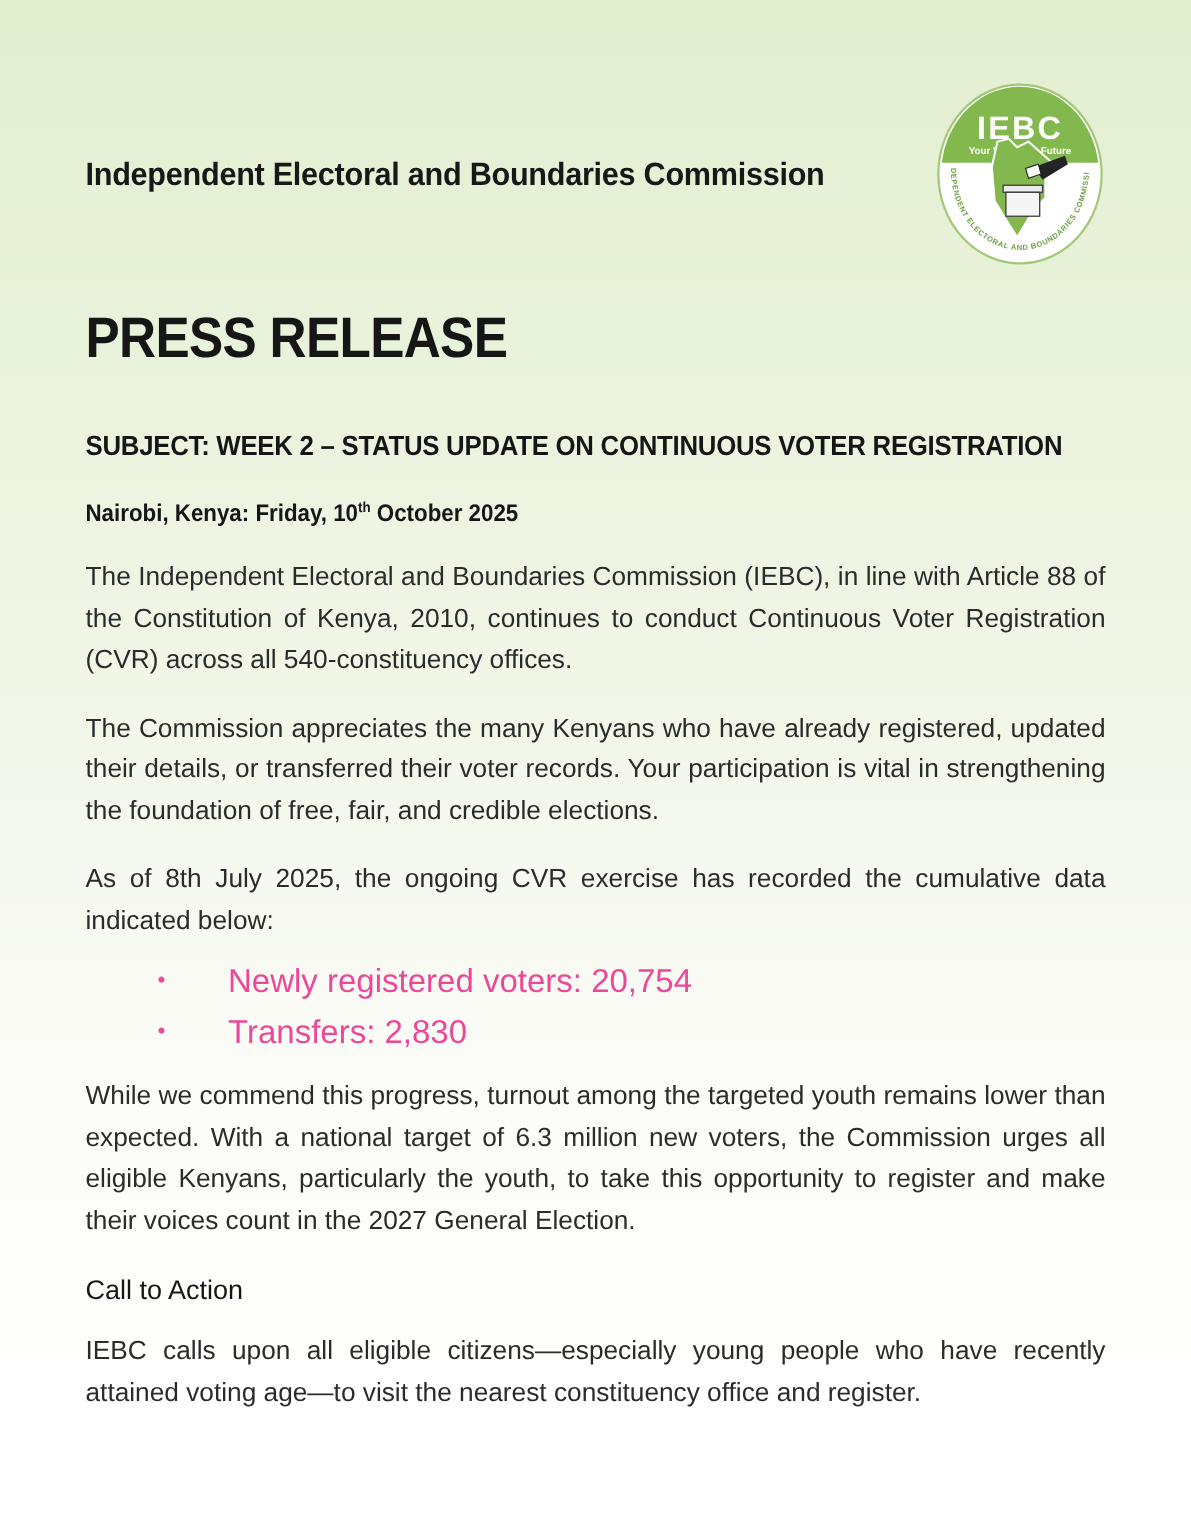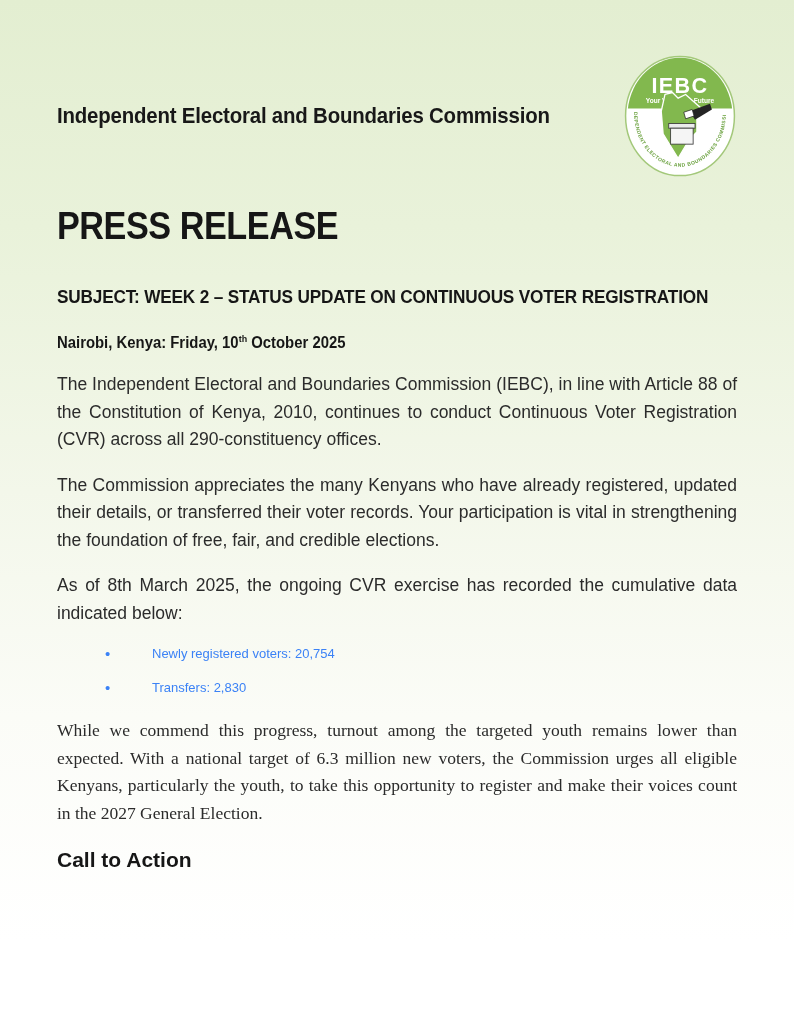--- a/index.html
+++ b/index.html
@@ -64,48 +64,48 @@
   }
   .dateline sup { font-size: 60%; vertical-align: super; margin-top: 12px; }
 
   .body-par {
     margin: 18px 0 0 0;
     font-size: 17.5px;
     line-height: 27.5px;
     text-align: justify;
     color: #2b2b2b;
   }
-  .body-par.tight { margin-top: 16px; font-family: Liberation Serif, serif; }
+  .body-par.tight { margin-top: 16px; }
 
   .stats {
     list-style: none;
     margin: 14px 0 0 0;
     padding: 0;
-    font-size: 13px;
-    color: #3b82f6;
+    font-size: 22px;
+    color: #ec4899;
   }
   .stats li {
     position: relative;
     padding-left: 95px;
     line-height: 26px;
   }
   .stats li + li { margin-top: 8px; }
   .stats li::before {
     content: "\2022";
     position: absolute;
     left: 48px;
     top: 0;
     font-size: 15px;
   }
 
   .cta-heading {
     margin: 22px 0 0 0;
-    font-size: 21px;
+    font-size: 18px;
     line-height: 22px;
-    font-weight: bold;
+    font-weight: normal;
     color: #161616;
     white-space: nowrap;
   }
 </style>
 </head>
 <body>
 
 <div class="page">
 
   <header class="masthead">
@@ -135,29 +135,30 @@
       </svg>
     </div>
   </header>
 
   <h2 class="title">PRESS RELEASE</h2>
 
   <h3 class="subject condensed">SUBJECT: WEEK 2 – STATUS UPDATE ON CONTINUOUS VOTER REGISTRATION</h3>
 
   <p class="dateline condensed"><span>Nairobi, Kenya: Friday, 10</span><sup>th</sup><span> October 2025</span></p>
 
-  <p class="body-par">The Independent Electoral and Boundaries Commission (IEBC), in line with Article 88 of the Constitution of Kenya, 2010, continues to conduct Continuous Voter Registration (CVR) across all 290-constituency offices.</p>
+  <p class="body-par">The Independent Electoral and Boundaries Commission (IEBC), in line with Article 88 of the Constitution of Kenya, 2010, continues to conduct Continuous Voter Registration (CVR) across all 540-constituency offices.</p>
 
   <p class="body-par">The Commission appreciates the many Kenyans who have already registered, updated their details, or transferred their voter records. Your participation is vital in strengthening the foundation of free, fair, and credible elections.</p>
 
-  <p class="body-par">As of 8th March 2025, the ongoing CVR exercise has recorded the cumulative data indicated below:</p>
+  <p class="body-par">As of 8th July 2025, the ongoing CVR exercise has recorded the cumulative data indicated below:</p>
 
   <ul class="stats">
     <li>Newly registered voters: 20,754</li>
     <li>Transfers: 2,830</li>
   </ul>
 
   <p class="body-par tight">While we commend this progress, turnout among the targeted youth remains lower than expected. With a national target of 6.3 million new voters, the Commission urges all eligible Kenyans, particularly the youth, to take this opportunity to register and make their voices count in the 2027 General Election.</p>
 
   <h4 class="cta-heading">Call to Action</h4>
 
+  <p class="body-par tight">IEBC calls upon all eligible citizens—especially young people who have recently attained voting age—to visit the nearest constituency office and register.</p>
 
 </div>
 
 </body></html>

